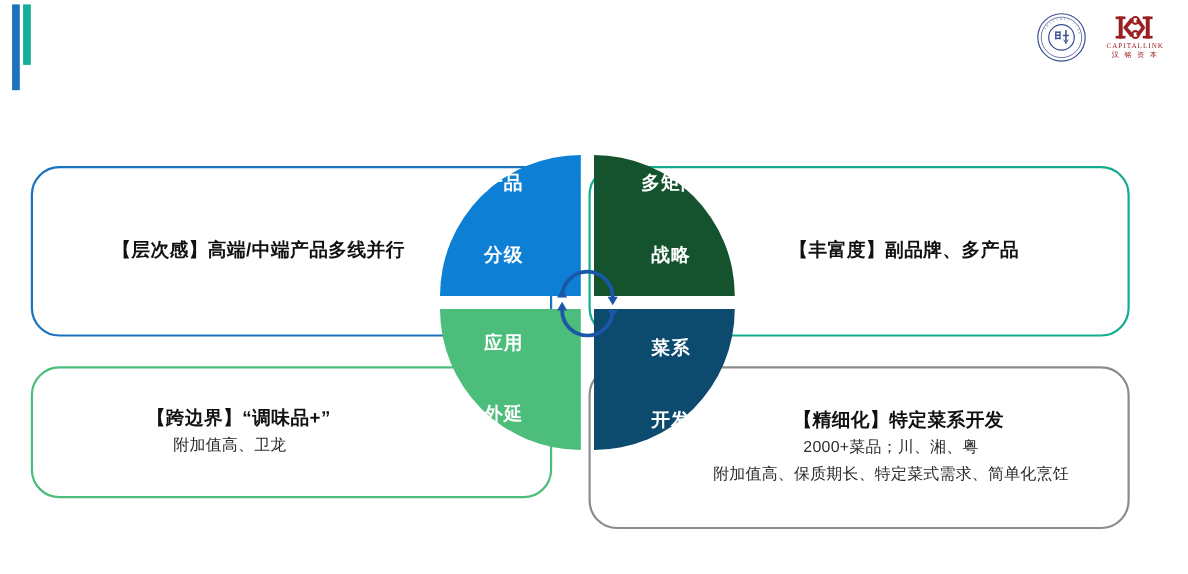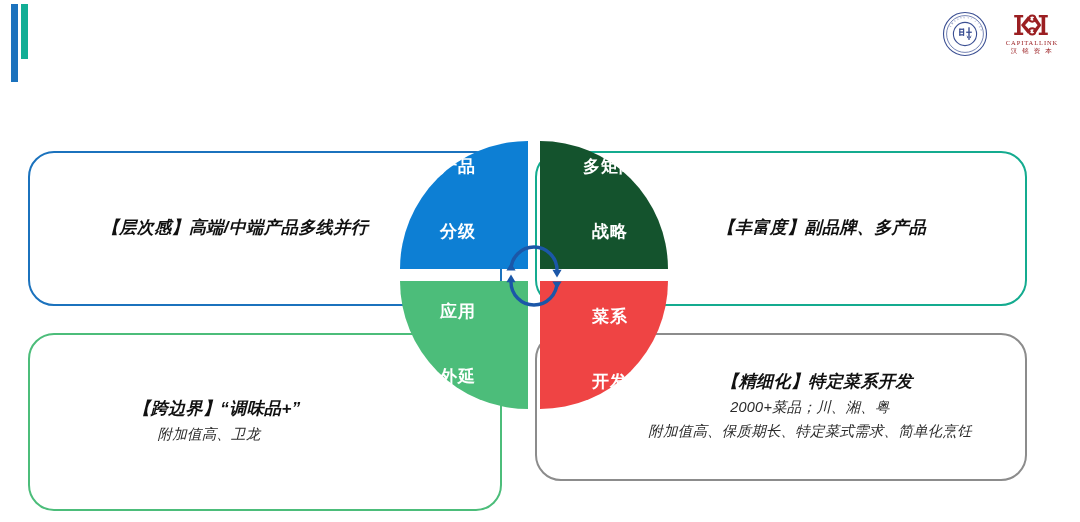--- a/index.html
+++ b/index.html
@@ -109,32 +109,31 @@
   .card {
     position: absolute;
     box-sizing: border-box;
     background: #ffffff;
     border-radius: 26px;
     border: 2px solid #000000;
     display: flex;
     flex-direction: column;
     align-items: center;
     justify-content: center;
-    font-style: italic;
   }
   .card-tl {
     left: 28px;  top: 63px;  width: 474px; height: 155px;
     border-color: #1b72bd;
   }
   .card-tr {
     left: 535px; top: 63px;  width: 492px; height: 155px;
     border-color: #14ab8f;
   }
   .card-bl {
-    left: 28px;  top: 245px; width: 474px; height: 178px;
+    left: 28px;  top: 245px; width: 474px; height: 120px;
     border-color: #4cbd7a;
   }
   .card-br {
     left: 535px; top: 245px; width: 492px; height: 148px;
     border-color: #8c8c8c;
   }
 
   .card-title {
     font-size: 17px;
     font-weight: bold;
@@ -198,21 +197,21 @@
   }
   .quad-bl {
     left: 0;   top: 140px;
     background: #4cbd7a;
     border-radius: 0 0 0 128px;
     padding-right: 12px;
     box-sizing: border-box;
   }
   .quad-br {
     left: 140px; top: 140px;
-    background: #ef4444;
+    background: #0c4a6e;
     border-radius: 0 0 128px 0;
     padding-left: 12px;
     padding-top: 10px;
     box-sizing: border-box;
   }
   .quad span { display: block; white-space: nowrap; }
 
   .cycle-arrows {
     position: absolute;
     left: 95px;

